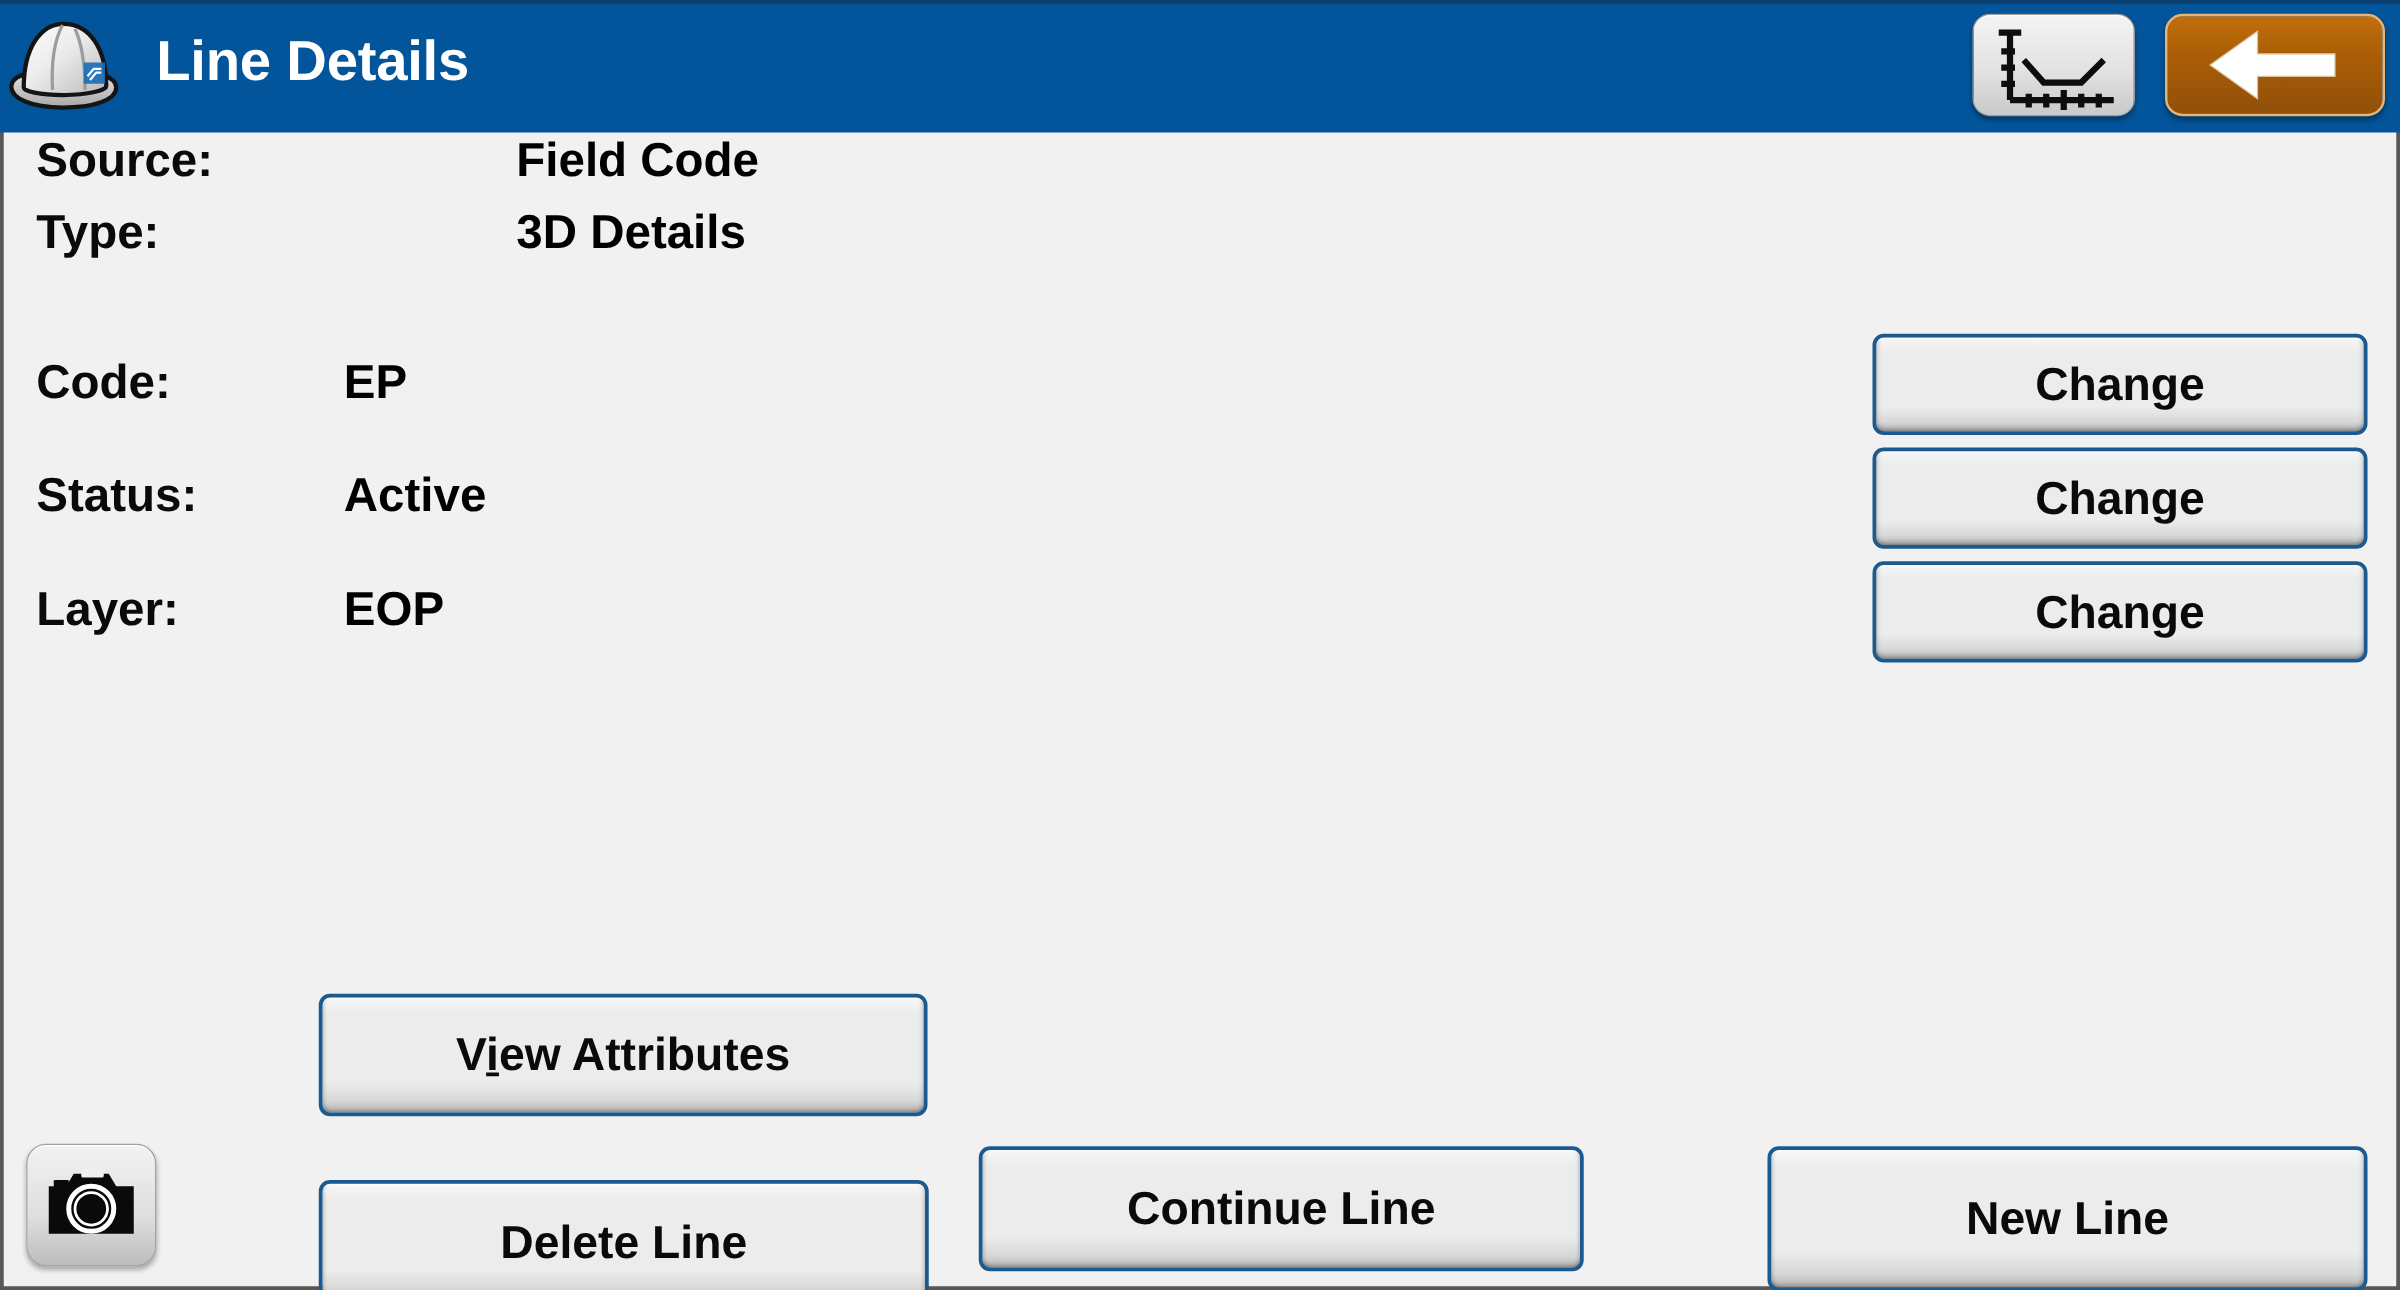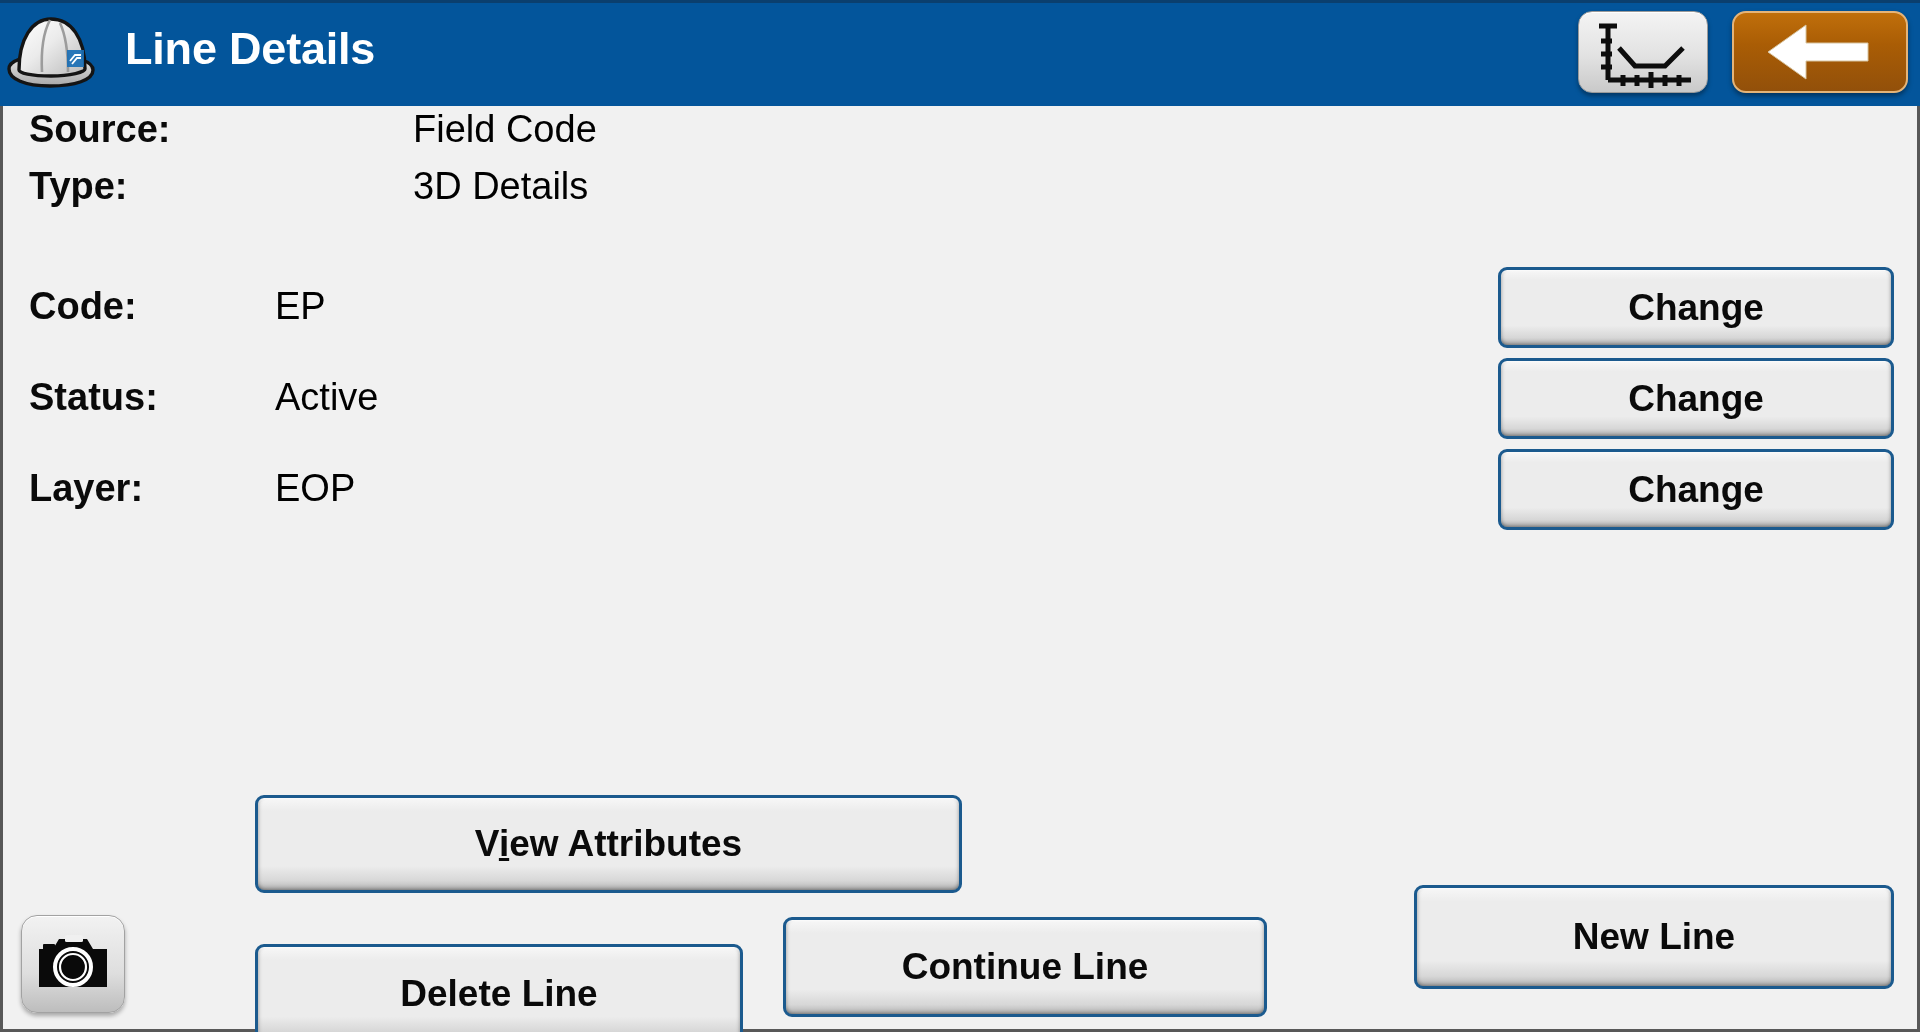--- a/index.html
+++ b/index.html
@@ -98,21 +98,21 @@
     left: 26px;
     top: 0;
     font-size: 38px;
     font-weight: bold;
     color: #0a0a0a;
   }
   .detail-value {
     position: absolute;
     top: 0;
     font-size: 38px;
-    font-weight: normal;
+    font-weight: bold;
     color: #000000;
   }
   .v-far  { left: 410px; }
   .v-near { left: 272px; }
 
   #row-source { top: 108px; }
   #row-type   { top: 165px; }
   #row-code   { top: 285px; }
   #row-status { top: 376px; }
   #row-layer  { top: 467px; }
@@ -141,25 +141,25 @@
     font-weight: bold;
     color: #0a0a0a;
     white-space: nowrap;
     cursor: pointer;
   }
 
   .btn-change-1 { left: 1495px; top: 267px; width: 396px; height: 81px; }
   .btn-change-2 { left: 1495px; top: 358px; width: 396px; height: 81px; }
   .btn-change-3 { left: 1495px; top: 449px; width: 396px; height: 81px; }
 
-  .btn-view-attr { left: 252px; top: 795px; width: 707px; height: 98px; }
+  .btn-view-attr { left: 252px; top: 795px; width: 487px; height: 98px; }
 
   .btn-delete    { left: 252px; top: 917px; width: 488px; height: 100px; margin-top: 27px; }
   .btn-continue  { left: 780px; top: 917px; width: 484px; height: 100px; }
-  .btn-newline   { left: 1411px; top: 885px; width: 480px; height: 104px; }
+  .btn-newline   { left: 1411px; top: 917px; width: 480px; height: 116px; }
 
   
   .accel { text-decoration: underline; text-underline-offset: 2px; }
 
   
   #camera-button {
     position: absolute;
     left: 18px;
     top: 915px;
     width: 104px;

